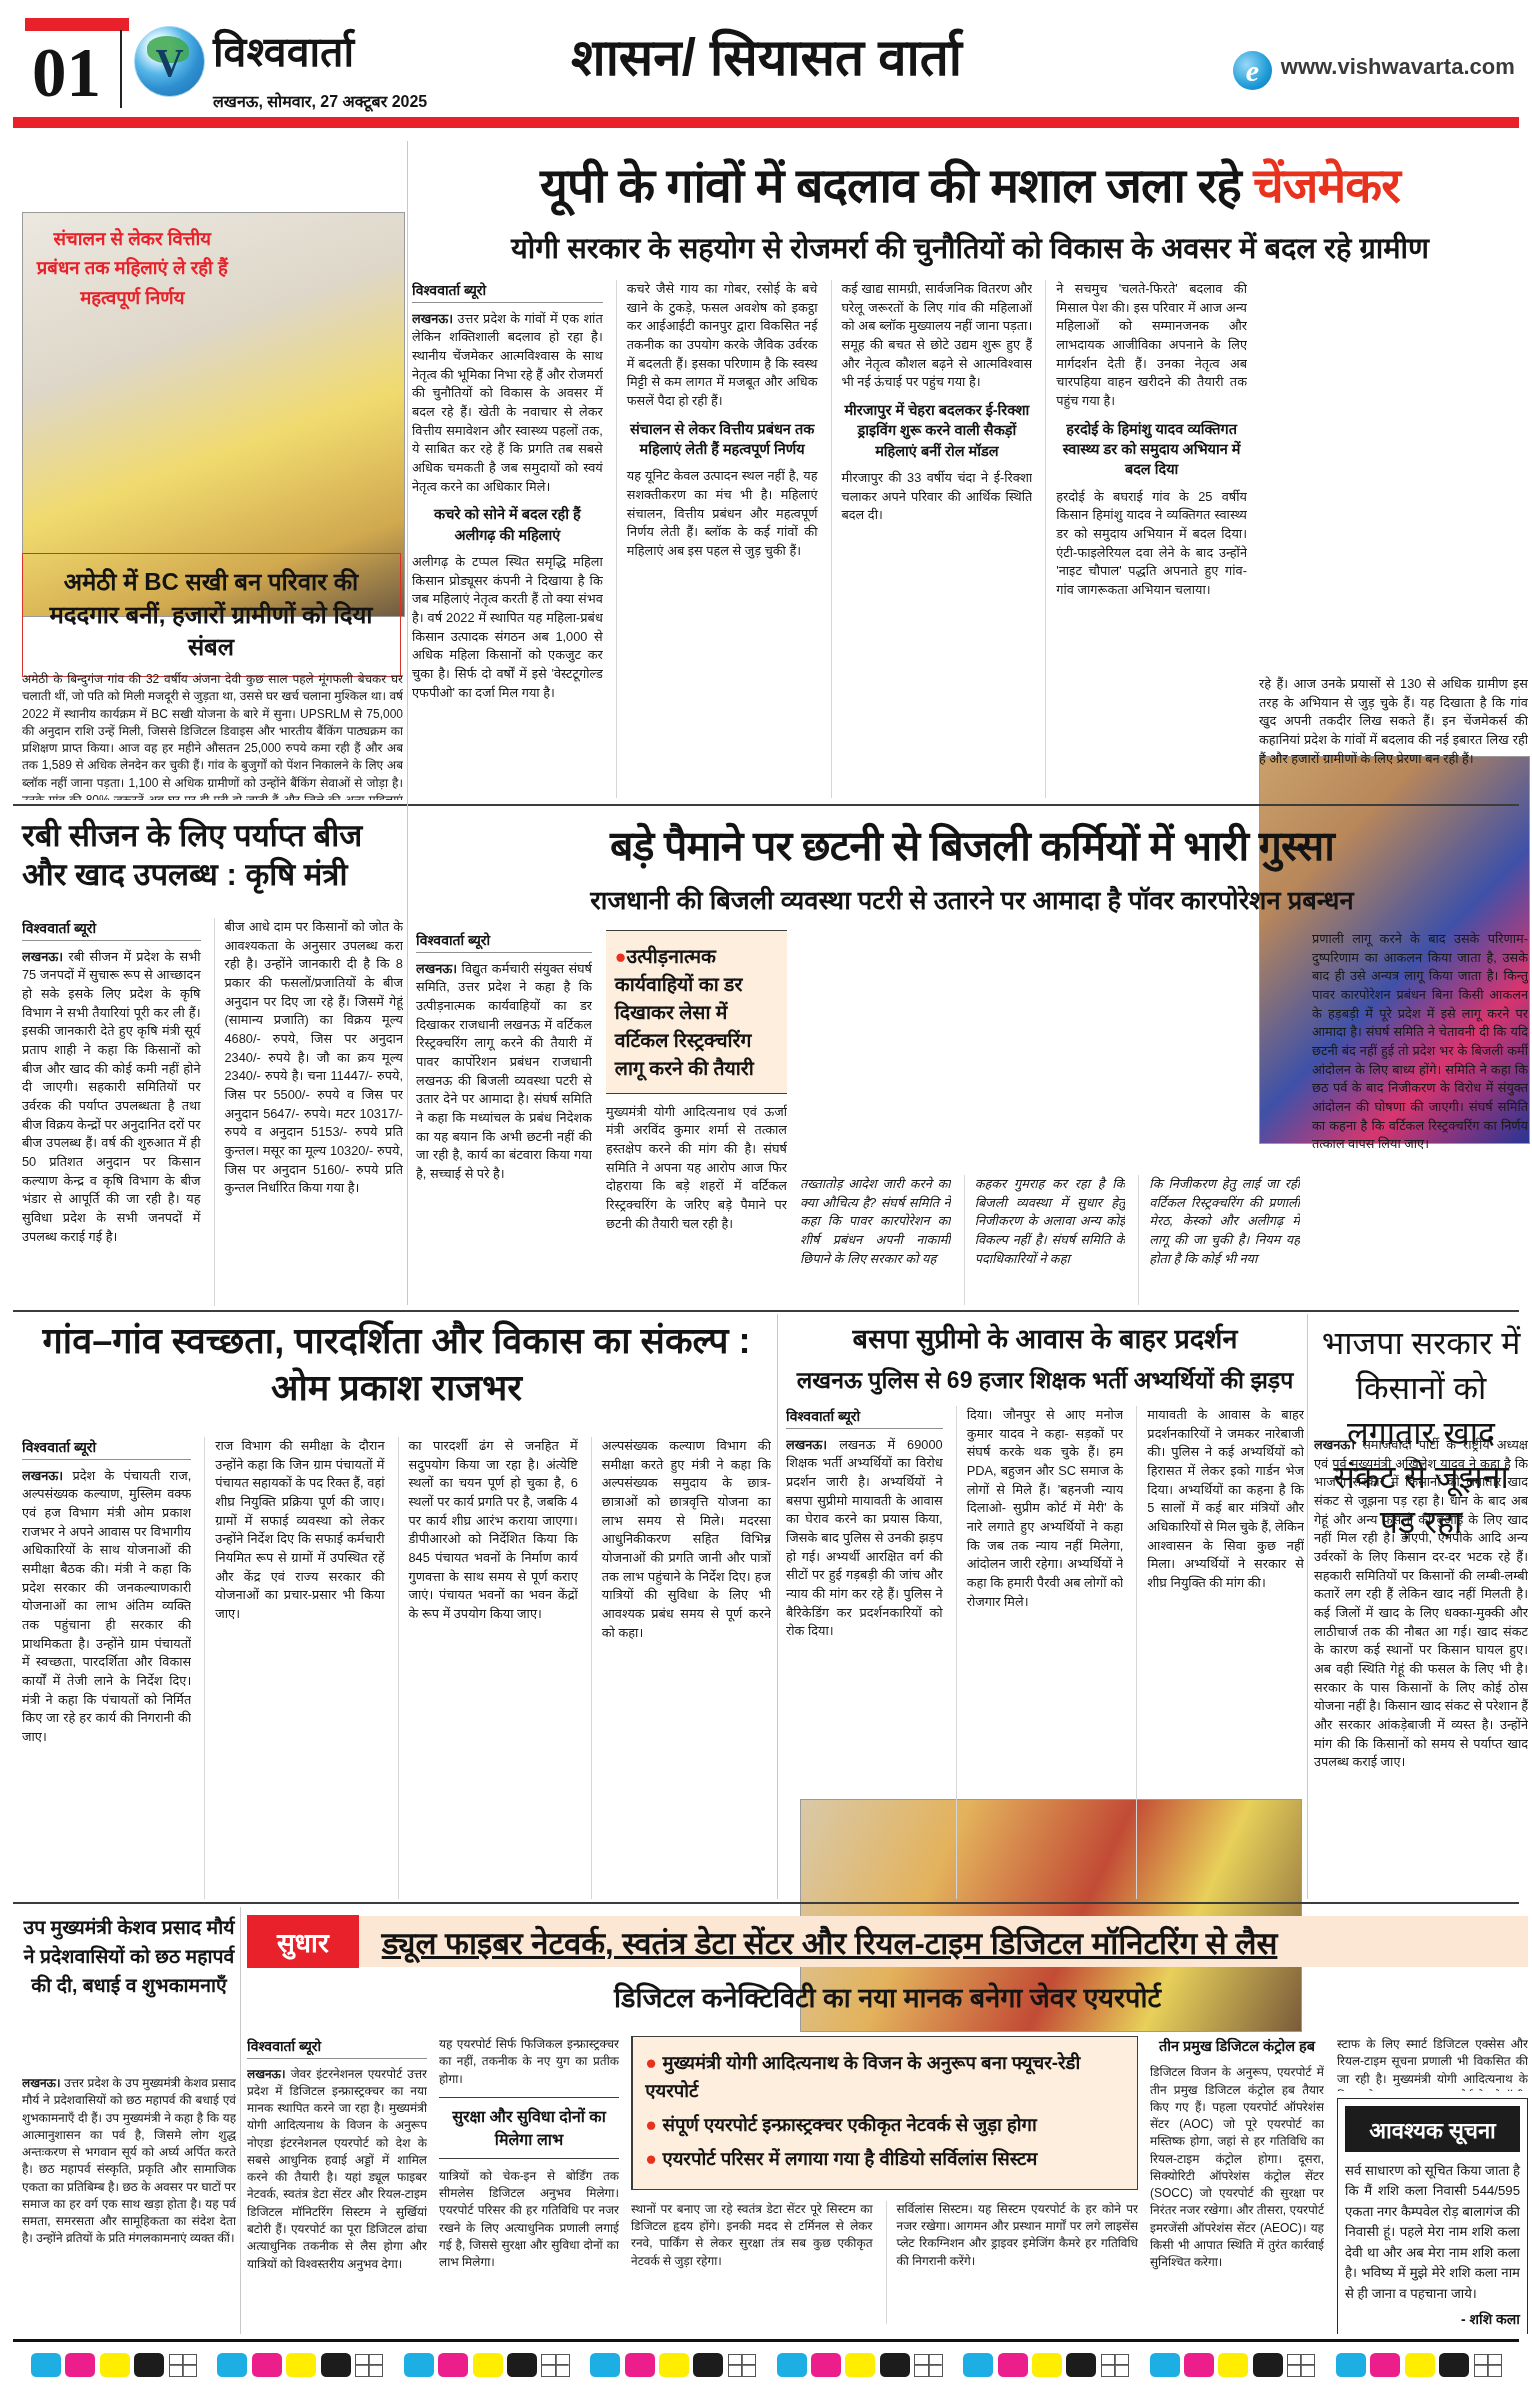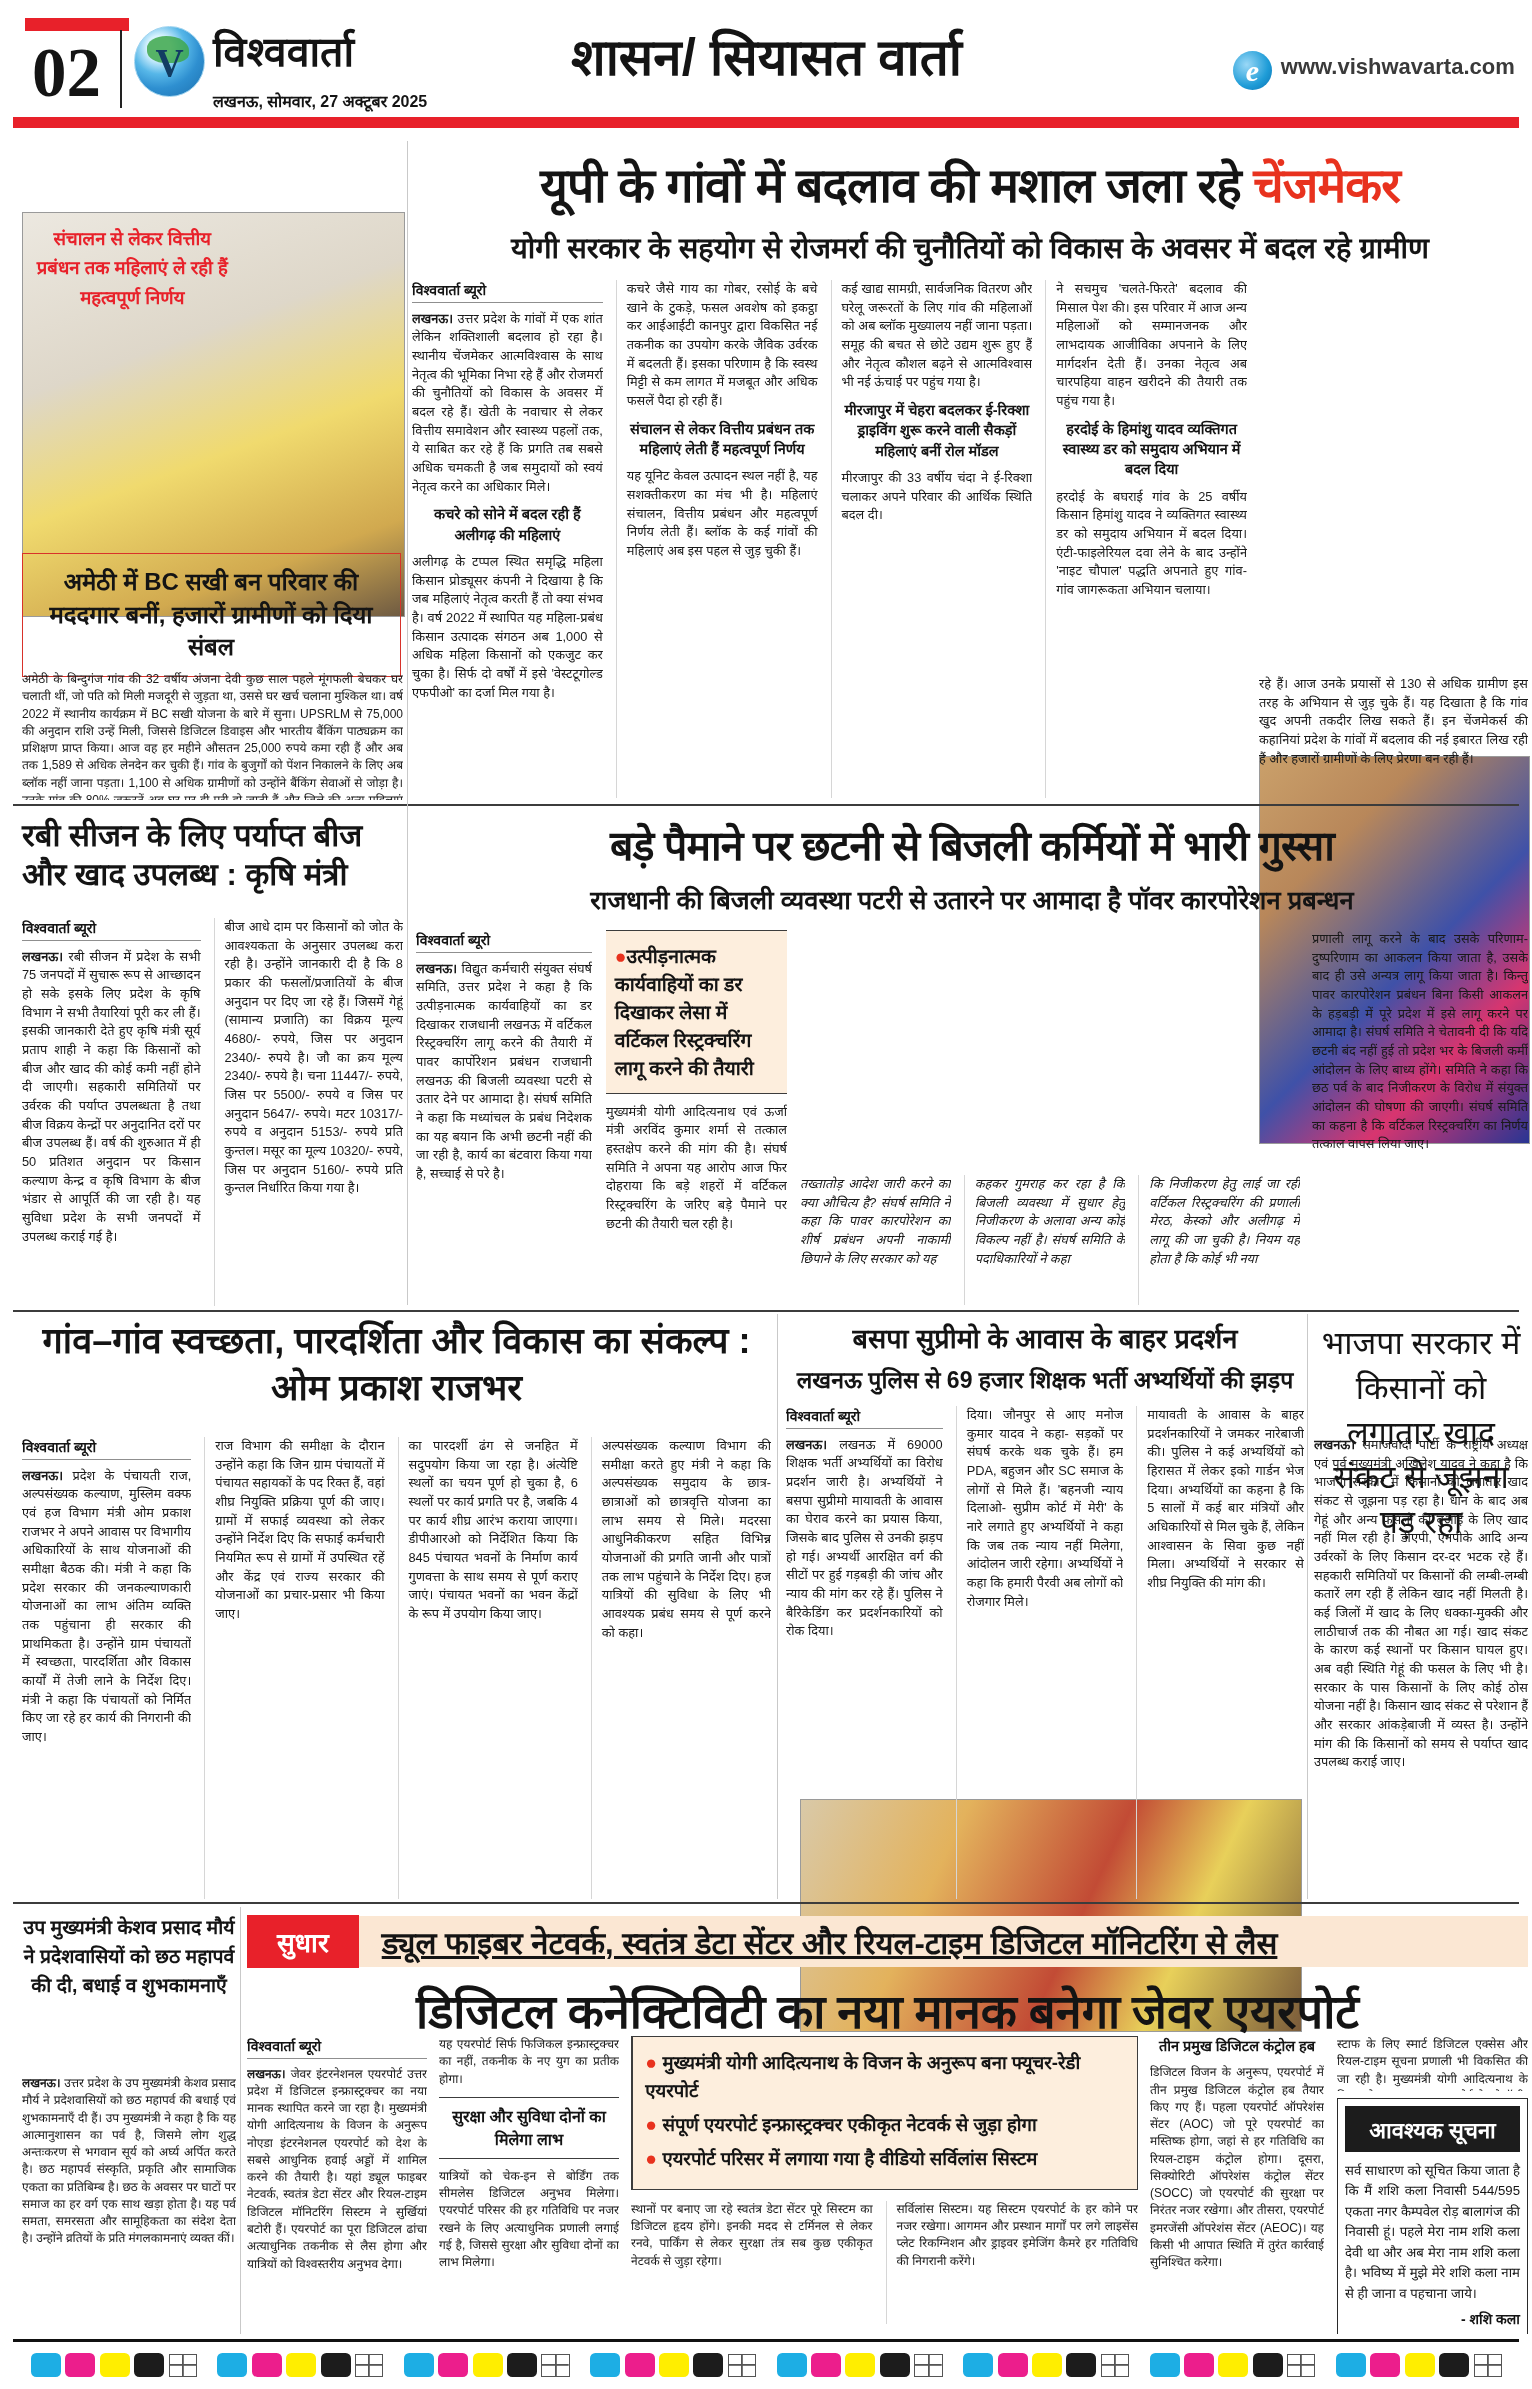--- a/index.html
+++ b/index.html
@@ -31,21 +31,21 @@
   .h-main .red{color:#e8321e;}
   .h-sub{font-size:29px;font-weight:700;text-align:center;white-space:nowrap;}
   .h-mid{font-size:41px;font-weight:800;text-align:center;white-space:nowrap;letter-spacing:-0.9px;}
   .h-mid-sub{font-size:25.5px;font-weight:700;text-align:center;white-space:nowrap;}
   .h-left{font-size:31px;font-weight:700;line-height:1.25;}
   .h-box{border:1.8px solid #d8322a;padding:12.3px 8.8px;text-align:center;font-size:24px;font-weight:700;line-height:1.35;}
   .h-pan{font-size:36px;font-weight:800;text-align:center;line-height:1.3;}
   .h-bsp{font-size:27px;font-weight:800;text-align:center;white-space:nowrap;}
   .h-bsp2{font-size:23px;font-weight:700;text-align:center;white-space:nowrap;}
   .h-khad{font-size:32px;font-weight:400;text-align:center;line-height:1.4;}
-  .h-jewar{font-size:47px;font-weight:800;text-align:center;white-space:nowrap;font-family:Liberation Serif, serif;}
+  .h-jewar{font-size:27px;font-weight:800;text-align:center;white-space:nowrap;}
   .h-chhath{font-size:19.4px;font-weight:700;text-align:center;line-height:1.5;}
   
   .body-txt{font-size:12.8px;line-height:1.46;text-align:justify;color:#191919;}
   .small-txt{font-size:12px;line-height:1.44;text-align:justify;color:#191919;}
   .cols{display:flex;}
   .col{flex:1;min-width:0;overflow:hidden;}
   .col+.col{border-left:0.9px solid #d6d6d6;margin-left:13px;padding-left:10px;}
   .byline{font-weight:700;font-size:14px;border-bottom:1.8px solid #8f8f8f;padding-bottom:2.6px;margin-bottom:7px;display:block;}
   .dateline{font-weight:700;}
   .sub-bold{font-weight:700;text-align:center;font-size:14.5px;line-height:1.4;margin:8px 0;}
@@ -78,21 +78,21 @@
   .reg{width:26.4px;height:21px;display:inline-block;border:1.8px solid #555;background:
        linear-gradient(#555,#555) center/100% 1.8px no-repeat,
        linear-gradient(#555,#555) center/1.8px 100% no-repeat,#fff;}
 </style>
 </head>
 <body>
 
 <div class="page">
 
   <div class="abs red-rule" style="left:25px;top:17.6px;width:104px;height:13.2px;"></div>
-  <div class="abs pageno" style="left:32px;top:39px;">02</div>
+  <div class="abs pageno" style="left:32px;top:39px;">01</div>
   <div class="abs" style="left:120px;top:30px;width:1.8px;height:78px;background:#222;"></div>
   <div class="abs globe" style="left:134px;top:26.4px;">
       <span>V</span>
     </div>
   <div class="abs brand" style="left:213px;top:32px;">विश्ववार्ता</div>
   <div class="abs edition" style="left:213px;top:81px;">लखनऊ,  सोमवार, 27 अक्टूबर 2025</div>
   <div class="abs section-title" style="left:458px;top:30px;width:617px;">शासन/ सियासत वार्ता</div>
   <div class="abs" style="left:1233px;top:51px;">
     <span class="e-icon">e</span><span class="site">www.vishwavarta.com</span>
   </div>

